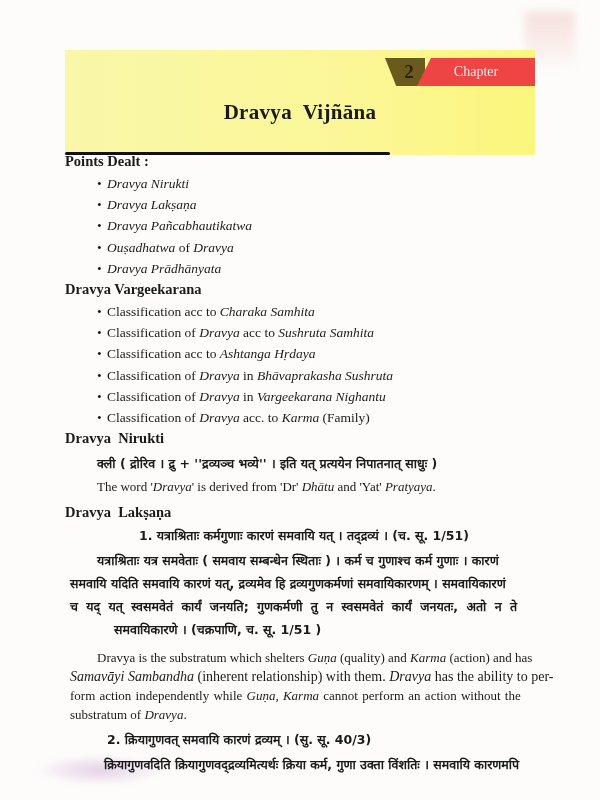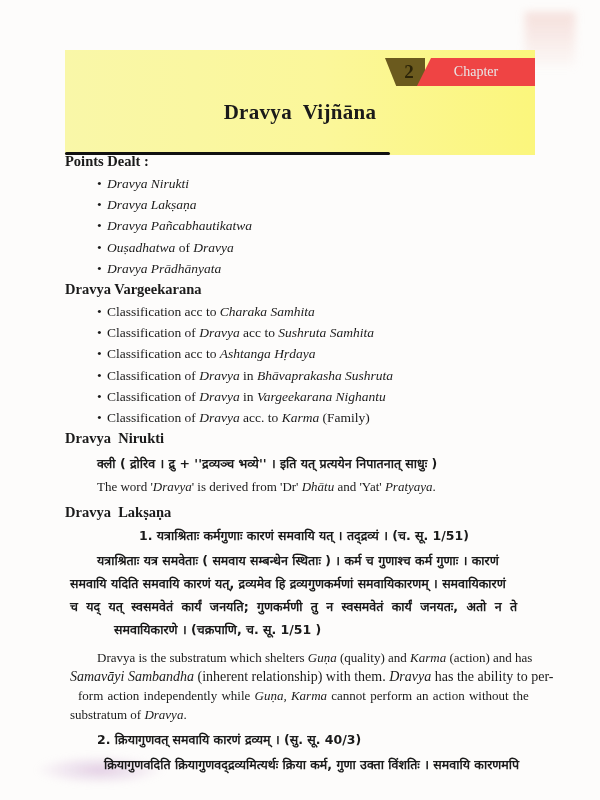--- a/index.html
+++ b/index.html
@@ -110,18 +110,18 @@
   <div class="heading" style="left:65px; top:504px; white-space:pre;">Dravya  Lakṣaṇa</div>
   <div class="line deva" style="left:97px; top:527px;margin-left:42px;">1. यत्राश्रिताः कर्मगुणाः कारणं समवायि यत् । तद्द्रव्यं । (च. सू. 1/51)</div>
 
   <div class="line deva" style="left:97px; top:552px;">यत्राश्रिताः यत्र समवेताः ( समवाय सम्बन्धेन स्थिताः ) । कर्म च गुणाश्च कर्म गुणाः । कारणं</div>
   <div class="line deva" style="left:70px; top:575px;">समवायि यदिति समवायि कारणं यत्, द्रव्यमेव हि द्रव्यगुणकर्मणां समवायिकारणम् । समवायिकारणं</div>
   <div class="line deva" style="left:70px; top:598px; word-spacing:4px;">च यद् यत् स्वसमवेतं कार्यं जनयति; गुणकर्मणी तु न स्वसमवेतं कार्यं जनयतः, अतो न ते</div>
   <div class="line deva" style="left:70px; top:621px;margin-left:44px;">समवायिकारणे । (चक्रपाणि, च. सू. 1/51 )</div>
 
   <div class="line" style="left:97px; top:650px; font-size:13px;"><span style="white-space:pre">Dravya is the substratum which shelters </span><span class="it">Guṇa</span><span style="white-space:pre"> (quality) and </span><span class="it">Karma</span><span style="white-space:pre"> (action) and has</span></div>
   <div class="line" style="left:70px; top:669px; font-size:14px;"><span class="it">Samavāyi Sambandha</span><span style="white-space:pre"> (inherent relationship) with them. </span><span class="it">Dravya</span><span style="white-space:pre"> has the ability to per-</span></div>
-  <div class="line" style="left:70px; top:688px; font-size:13px; word-spacing:1px;margin-left:8px;"><span style="white-space:pre">form action independently while </span><span class="it">Guṇa, Karma</span><span style="white-space:pre"> cannot perform an action without the</span></div>
+  <div class="line" style="left:70px; top:688px; font-size:13px; word-spacing:1px;"><span style="white-space:pre">form action independently while </span><span class="it">Guṇa, Karma</span><span style="white-space:pre"> cannot perform an action without the</span></div>
   <div class="line" style="left:70px; top:707px; font-size:13px;"><span style="white-space:pre">substratum of </span><span class="it">Dravya</span><span>.</span></div>
 
-  <div class="line deva" style="left:97px; top:731px;">2. क्रियागुणवत् समवायि कारणं द्रव्यम् । (सु. सू. 40/3)</div>
+  <div class="line deva" style="left:107px; top:731px;">2. क्रियागुणवत् समवायि कारणं द्रव्यम् । (सु. सू. 40/3)</div>
   <div class="line deva" style="left:104px; top:756px;">क्रियागुणवदिति क्रियागुणवद्द्रव्यमित्यर्थः क्रिया कर्म, गुणा उक्ता विंशतिः । समवायि कारणमपि</div>
 </div>
 
 </body></html>

